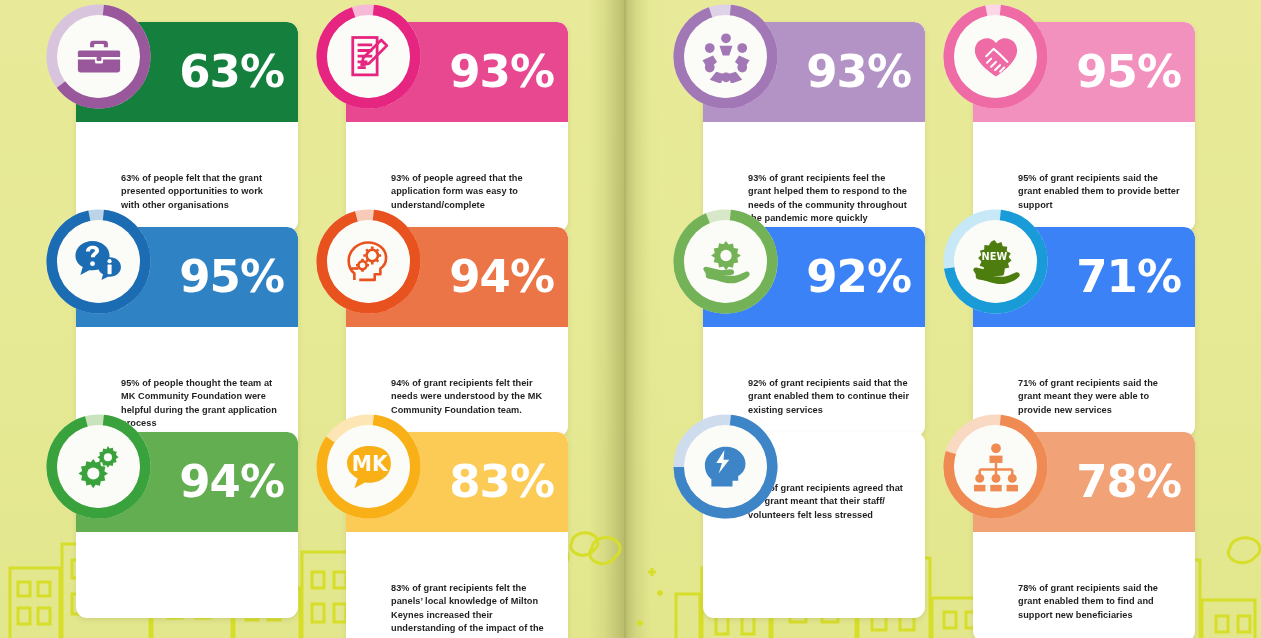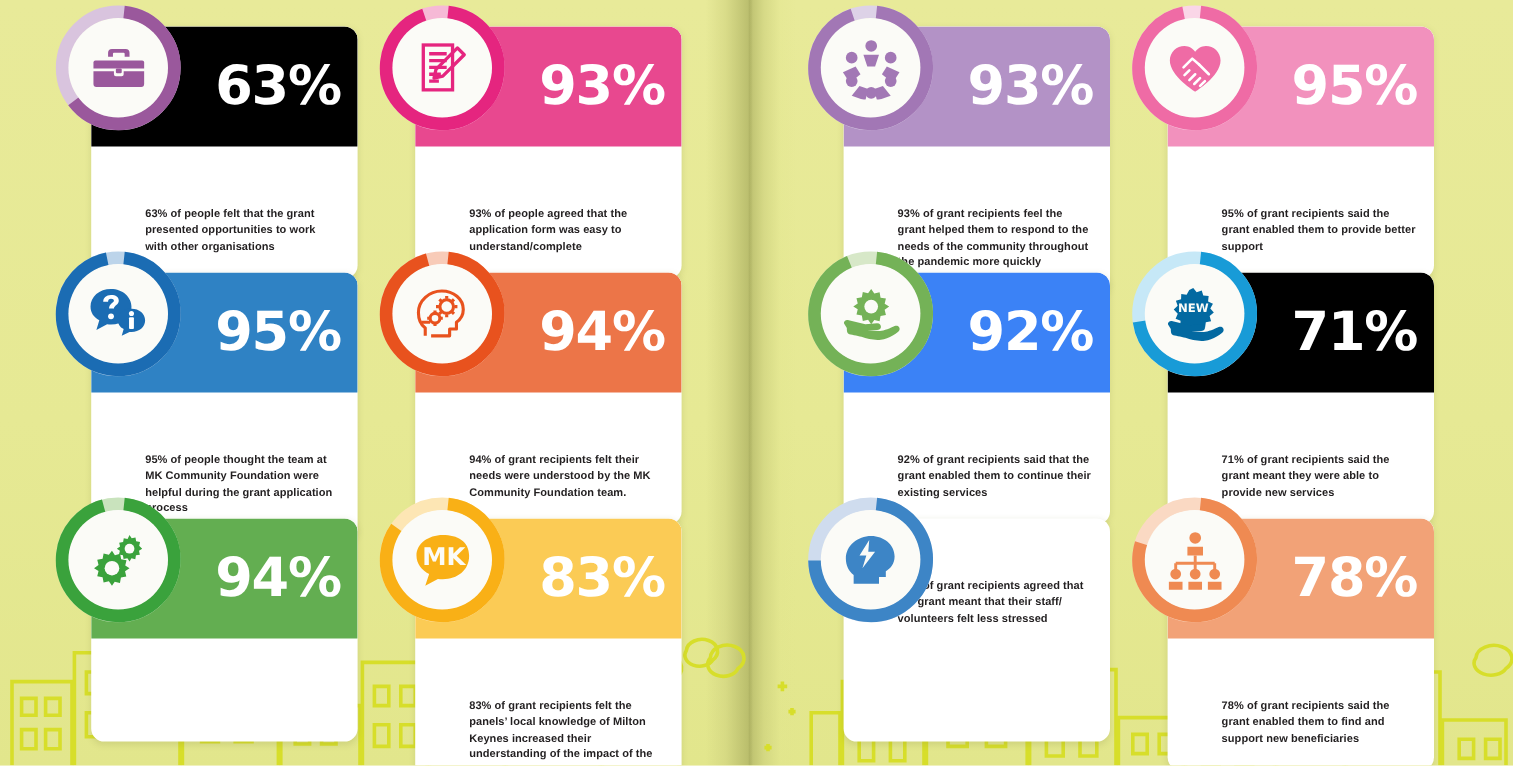--- a/index.html
+++ b/index.html
@@ -209,21 +209,21 @@
         <path d="M1230,100 a15,11 0 1,1 25,9 a14,10 0 1,1 -25,-9 z"></path>
         <path d="M1060,94 a16,12 0 1,1 27,10 a14,11 0 1,1 -27,-10 z"></path>
         <path d="M592,100 a14,11 0 1,1 23,9 a13,10 0 1,1 -23,-9 z"></path>
       </g>
     </svg>
   </div>
 
   <div class="grid">
       <div class="card" style="left: 46px; top: 4px;">
     <div class="card-body">
-      <div class="card-head" style="background:#000000">
+      <div class="card-head" style="background:#15803d">
         <span class="pct">63%</span>
       </div>
       <div class="card-text">63% of people felt that the grant presented opportunities to work with other organisations</div>
     </div>
     <div class="ring">
       <svg width="105" height="105" viewBox="0 0 105 105">
     <circle cx="52.5" cy="52.5" r="46.5" fill="none" stroke="#d9c4de" stroke-width="11"></circle>
     <circle cx="52.5" cy="52.5" r="46.5" fill="none" stroke="#9a589c" stroke-width="11" stroke-dasharray="184.1 108.1" transform="rotate(-84 52.5 52.5)"></circle>
   </svg>
       <div class="ring-inner">
@@ -404,32 +404,32 @@
     <circle cx="32" cy="24" r="7" fill="#fbfbf7"></circle>
     <path d="M4 41c0-2 2-4 5-3l17 4 12-1c3 0 4 2 4 4s-2 3-4 3l-10 .5 13 .5c4 0 11-3 15-5 3-1.4 6 1 5 4-1 3-11 9-19 10-7 .8-14-1-20-3-4-1.3-12-2.5-13-3-2-.8-2-3.5-2-6z"></path>
   </g>
               </svg>
             </span>
       </div>
     </div>
       </div>
       <div class="card" style="left: 943px; top: 209px;">
     <div class="card-body">
-      <div class="card-head" style="background:#000000">
+      <div class="card-head" style="background:#3b82f6">
         <span class="pct">71%</span>
       </div>
       <div class="card-text">71% of grant recipients said the grant meant they were able to provide new services</div>
     </div>
     <div class="ring">
       <svg width="105" height="105" viewBox="0 0 105 105">
     <circle cx="52.5" cy="52.5" r="46.5" fill="none" stroke="#c6e8f7" stroke-width="11"></circle>
     <circle cx="52.5" cy="52.5" r="46.5" fill="none" stroke="#189bd7" stroke-width="11" stroke-dasharray="207.4 84.7" transform="rotate(-84 52.5 52.5)"></circle>
   </svg>
       <div class="ring-inner">
-        <span class="ico" style="color:#0369a1;display:block;line-height:0">
+        <span class="ico" style="color:#4d7c0f;display:block;line-height:0">
               <svg viewBox="0 0 64 64" width="52" height="52">
                 <g fill="currentColor">
     <path d="M30 5l3.5 4.2 5.2-1.8 1.6 5.3 5.5.5-.6 5.5 5 2.4-2.7 4.8 3.6 4.2-4.3 3.5 1.5 5.3-5.4 1.2-.8 5.5-5.4-1-3.2 4.5-4.3-3.4-4.7 2.9-2.4-5-5.5.4.4-5.5-5.1-2 2.2-5.1L10 27l4-3.8-1.8-5.2 5.3-1.5.2-5.5 5.5.8 2.7-4.8z"></path>
     <text x="30" y="30" font-family="DejaVu Sans, sans-serif" font-size="12" font-weight="700" fill="#fbfbf7" text-anchor="middle">NEW</text>
     <path d="M4 42c0-2 2-4 5-3l17 4 12-1c3 0 4 2 4 4s-2 3-4 3l-10 .5 13 .5c4 0 11-3 15-5 3-1.4 6 1 5 4-1 3-11 9-19 10-7 .8-14-1-20-3-4-1.3-12-2.5-13-3-2-.8-2-3.5-2-6z"></path>
   </g>
               </svg>
             </span>
       </div>
     </div>

